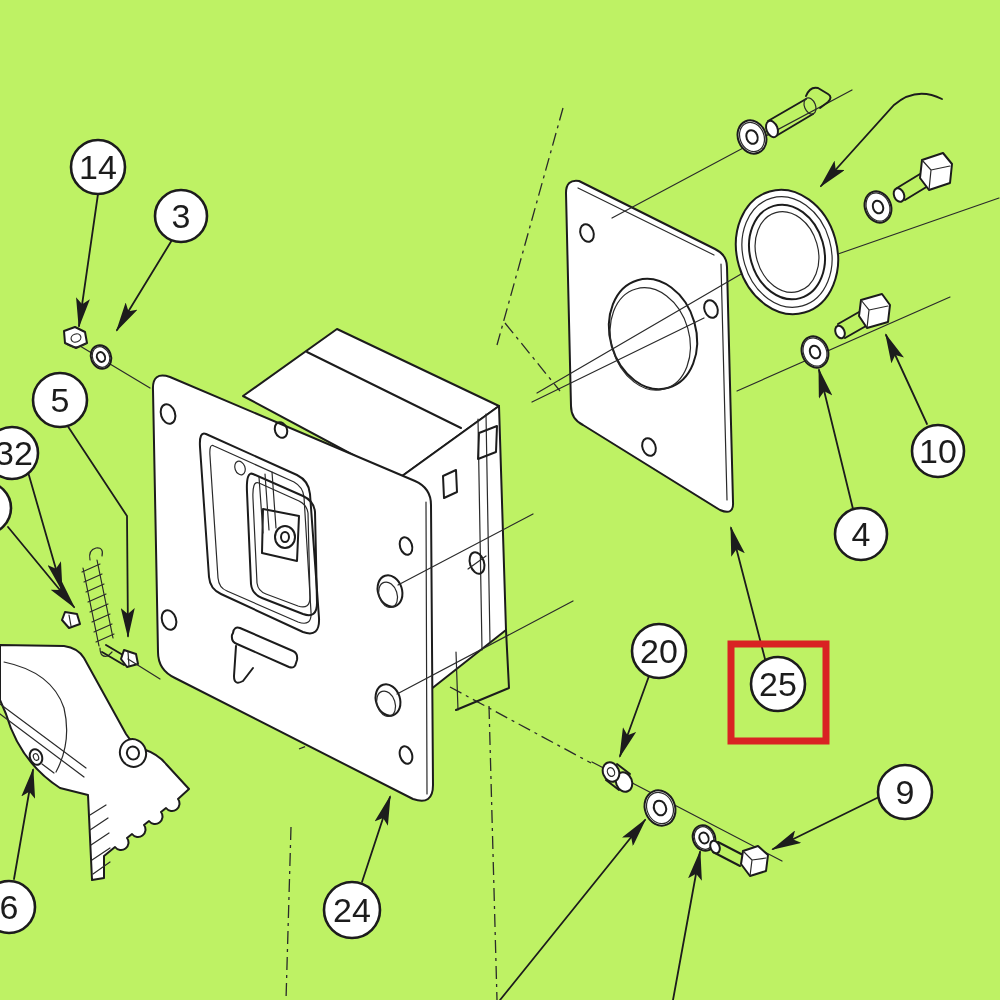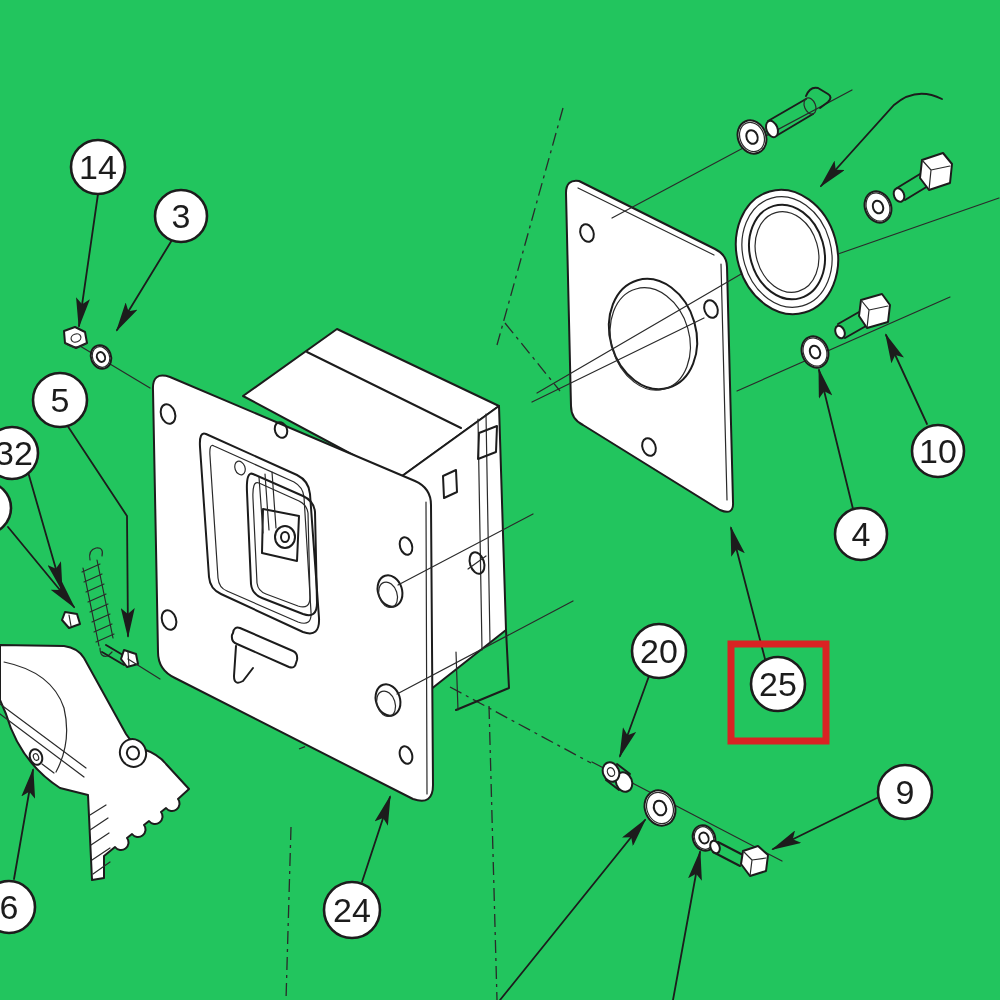--- a/index.html
+++ b/index.html
@@ -1,16 +1,16 @@
 <!DOCTYPE html>
 <html><head>
 <meta charset="utf-8">
 <style>
   html,body{margin:0;padding:0;background:#ffffff;}
-  #stage{position:relative;width:1000px;height:1000px;background:#22c55e;overflow:hidden;
+  #stage{position:relative;width:1000px;height:1000px;background:#bef264;overflow:hidden;
          font-family:"Liberation Sans", sans-serif;}
   svg{display:block}
   .ln{fill:none;stroke:#1c1c1c;stroke-width:2;stroke-linecap:round;stroke-linejoin:round;}
   .fw{fill:#ffffff;stroke:#1c1c1c;stroke-width:2;stroke-linecap:round;stroke-linejoin:round;}
   .thin{fill:none;stroke:#2a2a2a;stroke-width:1.2;stroke-linecap:round;}
   .dd{fill:none;stroke:#2a2a2a;stroke-width:1.3;stroke-dasharray:13 5 3 5;stroke-linecap:butt;}
   .leader{fill:none;stroke:#1c1c1c;stroke-width:1.8;stroke-linecap:round;}
   .callout-circle{fill:#ffffff;stroke:#1c1c1c;stroke-width:2.6;}
   .callout-num{fill:#1c1c1c;font-family:"Liberation Sans",sans-serif;font-size:34px;
                text-anchor:middle;}

